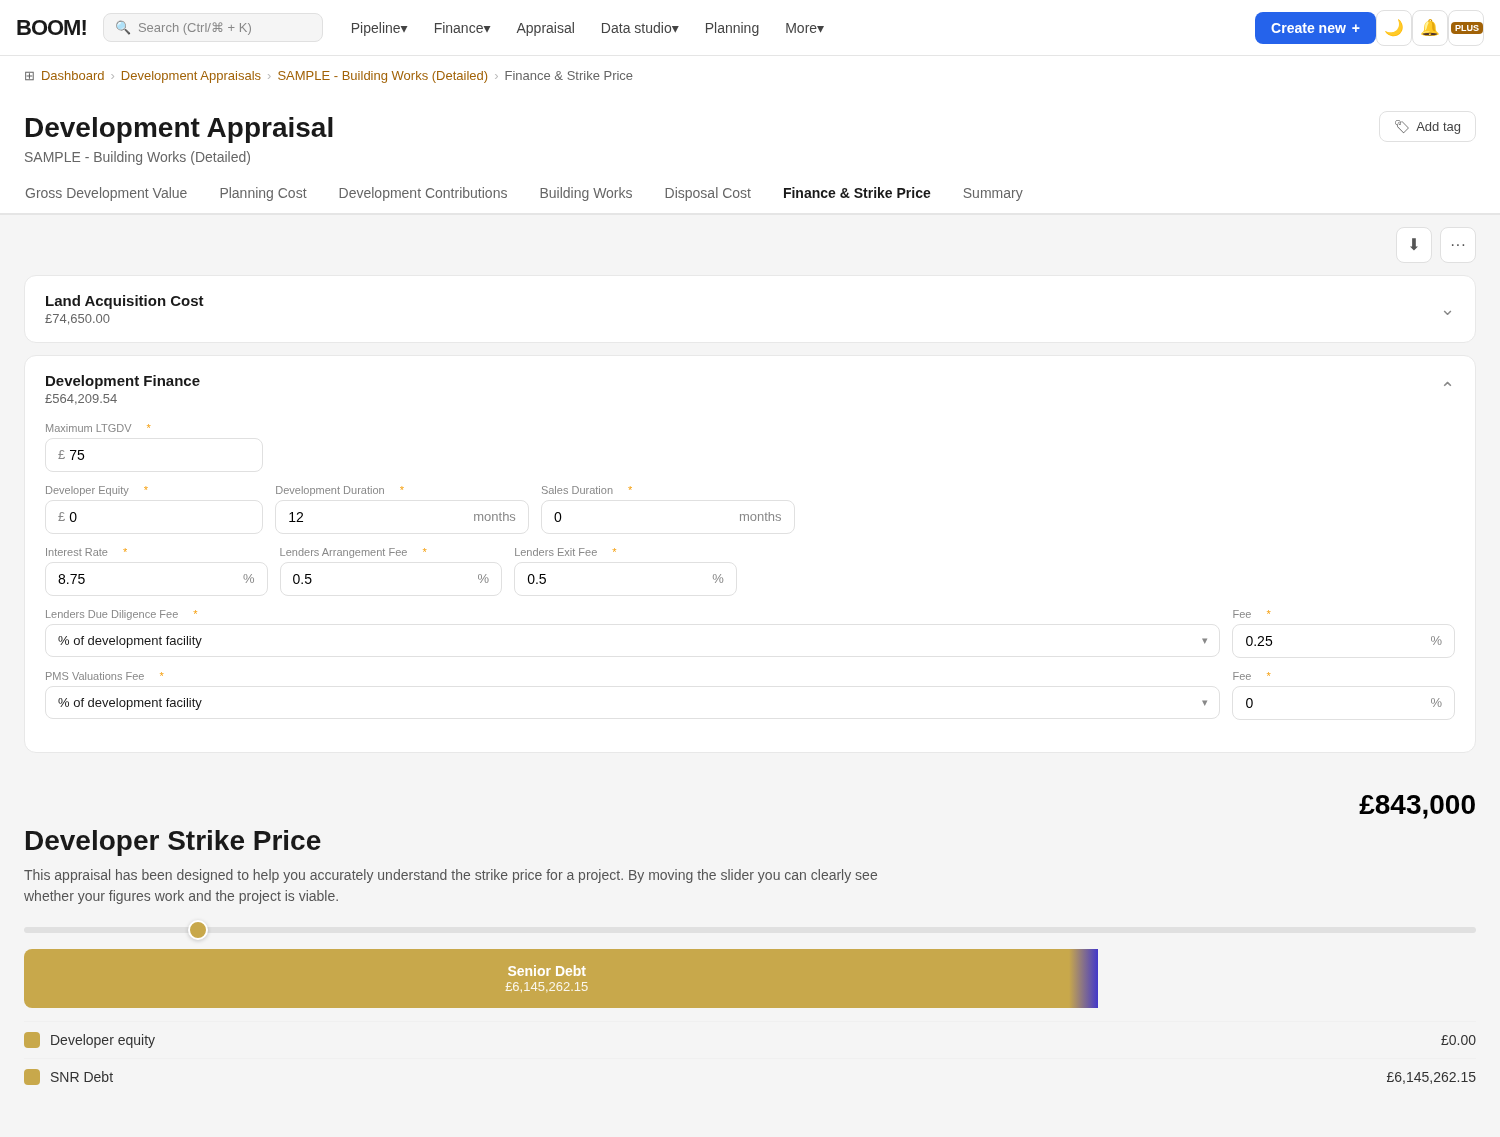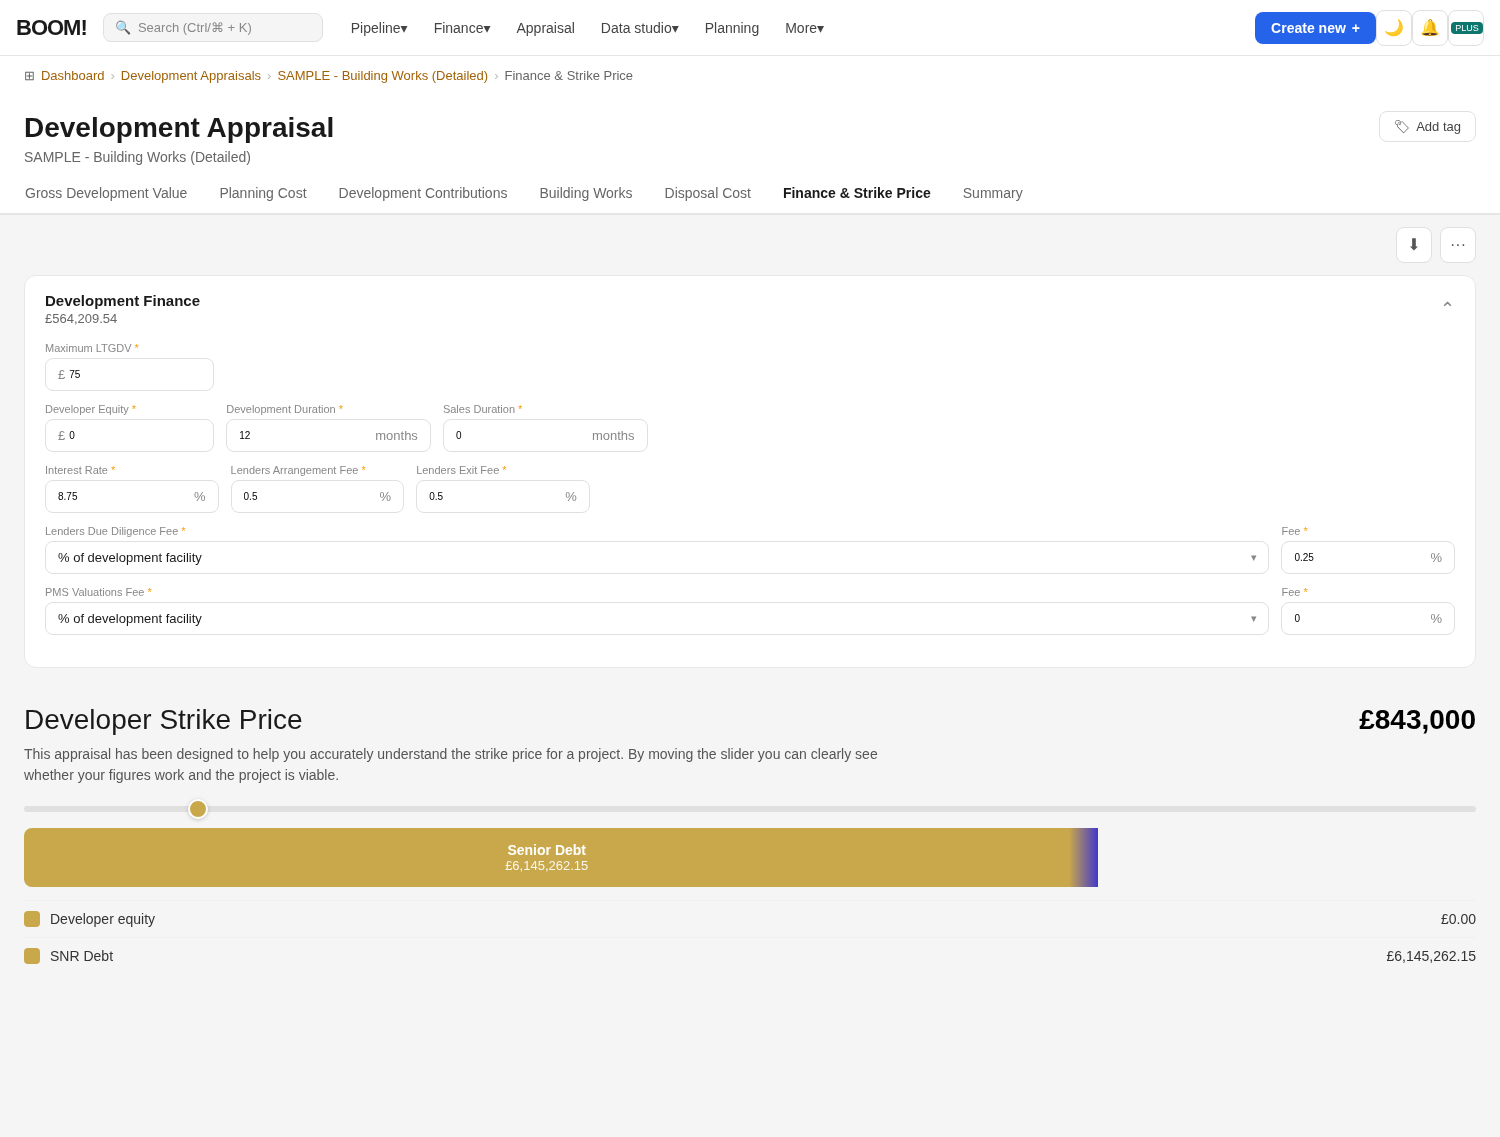--- a/index.html
+++ b/index.html
@@ -79,24 +79,24 @@
       border: 1px solid #e0e0e0;
       background: #fff;
       display: flex;
       align-items: center;
       justify-content: center;
       cursor: pointer;
       color: #555;
       font-size: 16px;
     }
     .plus-badge {
-      background: #0f766e;
+      background: #a16207;
       color: #fff;
       font-size: 9px;
-      font-weight: 400;
+      font-weight: 700;
       padding: 1px 4px;
       border-radius: 4px;
       margin-left: 2px;
     }
 
     
     .breadcrumb {
       display: flex;
       align-items: center;
       gap: 6px;
@@ -233,37 +233,37 @@
       gap: 4px;
       min-width: 140px;
     }
     .form-group.wide { flex: 1; min-width: 200px; }
     .form-label {
       font-size: 11px;
       color: #888;
       font-weight: 500;
       display: flex;
       align-items: center;
-      gap: 3px;
+      gap: 15px;
     }
     .form-label .required { color: #f59e0b; font-size: 11px; }
     .input-wrap {
       display: flex;
       align-items: center;
       border: 1px solid #e0e0e0;
       border-radius: 8px;
       background: #fff;
       padding: 8px 12px;
       gap: 4px;
     }
     .input-prefix { color: #888; font-size: 13px; }
     .input-field {
       border: none;
       outline: none;
-      font-size: 10px;
+      font-size: 14px;
       width: 100%;
       background: transparent;
     }
     .input-suffix { color: #888; font-size: 13px; }
     .select-wrap {
       display: flex;
       align-items: center;
       border: 1px solid #e0e0e0;
       border-radius: 8px;
       background: #fff;
@@ -279,22 +279,23 @@
       padding: 24px 0 16px;
     }
     .strike-header {
       display: flex;
       justify-content: space-between;
       align-items: flex-start;
       margin-bottom: 8px;
     }
     .strike-title {
       font-size: 28px;
-      font-weight: 400;
+      font-weight: 700;
       color: #1a1a1a;
+      margin-top: 36px;
     }
     .strike-amount {
       font-size: 28px;
       font-weight: 800;
       color: #000000;
     }
     .strike-desc {
       font-size: 14px;
       color: #555;
       line-height: 1.5;
@@ -472,20 +473,29 @@
     <div class="tab-item">Summary</div>
   </div>
 
   <div class="content">
 
     <div class="toolbar-row">
       <div class="toolbar-icon-btn">⬇</div>
       <div class="toolbar-icon-btn">···</div>
     </div>
 
+    <div class="section-card">
+      <div class="section-header">
+        <div class="section-header-left">
+          <span class="section-title">Land Acquisition Cost</span>
+          <span class="section-subtitle">£74,650.00</span>
+        </div>
+        <span class="chevron-icon chevron-down"></span>
+      </div>
+    </div>
 
     <div class="section-card">
       <div class="section-header">
         <div class="section-header-left">
           <span class="section-title">Development Finance</span>
           <span class="section-subtitle">£564,209.54</span>
         </div>
         <span class="chevron-icon chevron-up"></span>
       </div>
       <div class="section-body">

